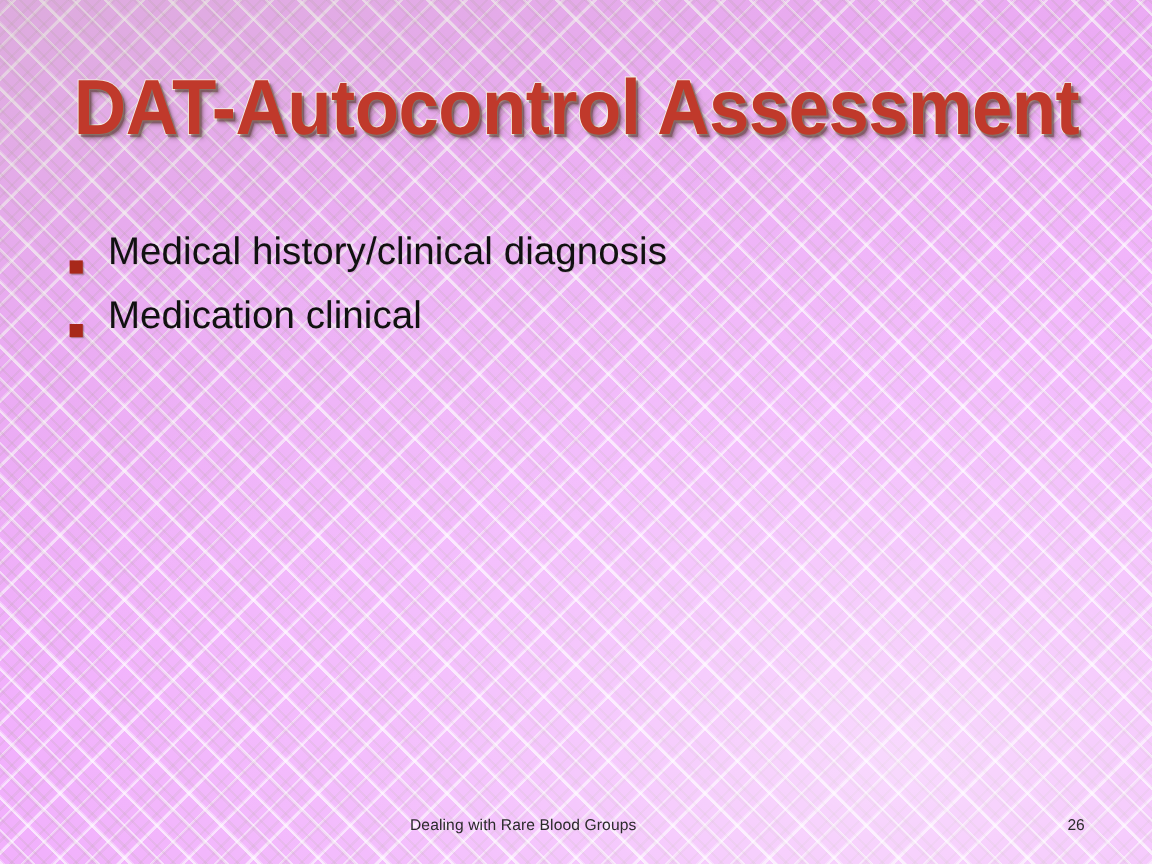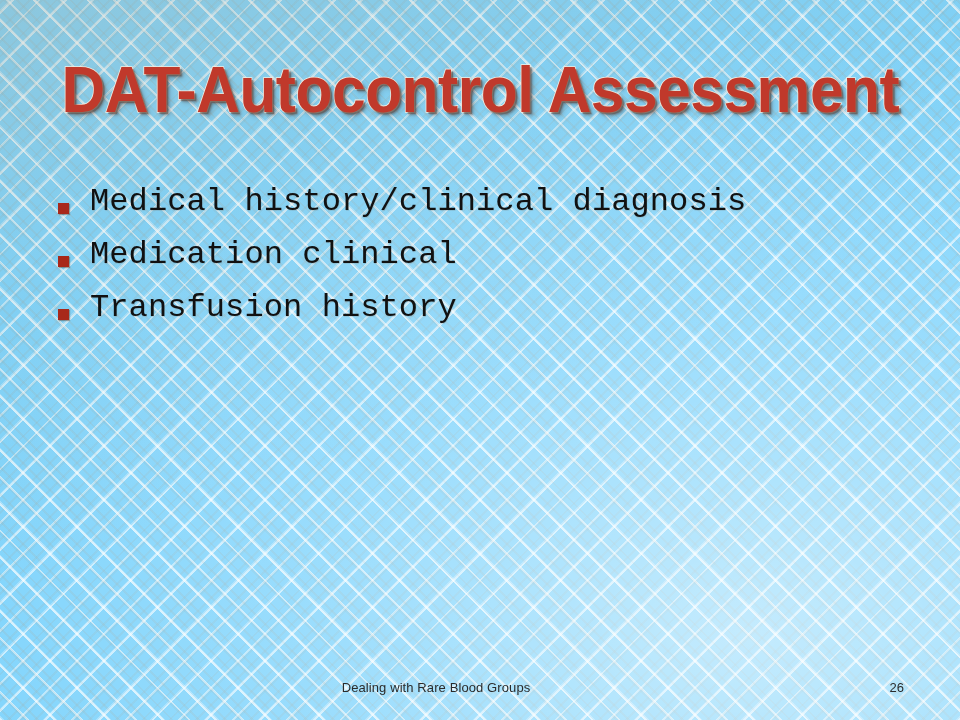--- a/index.html
+++ b/index.html
@@ -7,21 +7,21 @@
     padding: 0;
     background: #ffffff;
   }
 
   #slide {
     position: relative;
     width: 960px;
     height: 720px;
     overflow: hidden;
     font-family: "Liberation Sans", sans-serif;
-    background-color: #7dd3fc;
+    background-color: #f0abfc;
   }
 
   
   .tex {
     position: absolute;
     inset: 0;
     pointer-events: none;
   }
 
   .tex-a {
@@ -116,23 +116,22 @@
     left: 58px;
     top: 175px;
     width: 800px;
     margin: 0;
     padding: 0;
     list-style: none;
   }
 
   .bullet-row {
     display: flex;
-    align-items: center;
+    align-items: flex-end;
     height: 53px;
-    font-family: Liberation Mono, monospace;
   }
 
   .bullet-marker {
     flex: 0 0 auto;
     width: 11px;
     height: 11px;
     margin-top: 13px;
     margin-right: 21px;
     background: #a8281a;
     box-shadow: 1px 1px 1px rgba(90,70,55,0.45);
@@ -191,24 +190,20 @@
     <li class="bullet-row">
       <span class="bullet-marker"></span>
       <span class="bullet-text">Medical history/clinical diagnosis</span>
     </li>
 
     <li class="bullet-row">
       <span class="bullet-marker"></span>
       <span class="bullet-text">Medication clinical</span>
     </li>
 
-    <li class="bullet-row">
-      <span class="bullet-marker"></span>
-      <span class="bullet-text">Transfusion history</span>
-    </li>
 
   </ul>
 
   <div id="footer">
     <div id="footer-title">Dealing with Rare Blood Groups</div>
     <div id="footer-pagenum">26</div>
   </div>
 
 </div>
 

